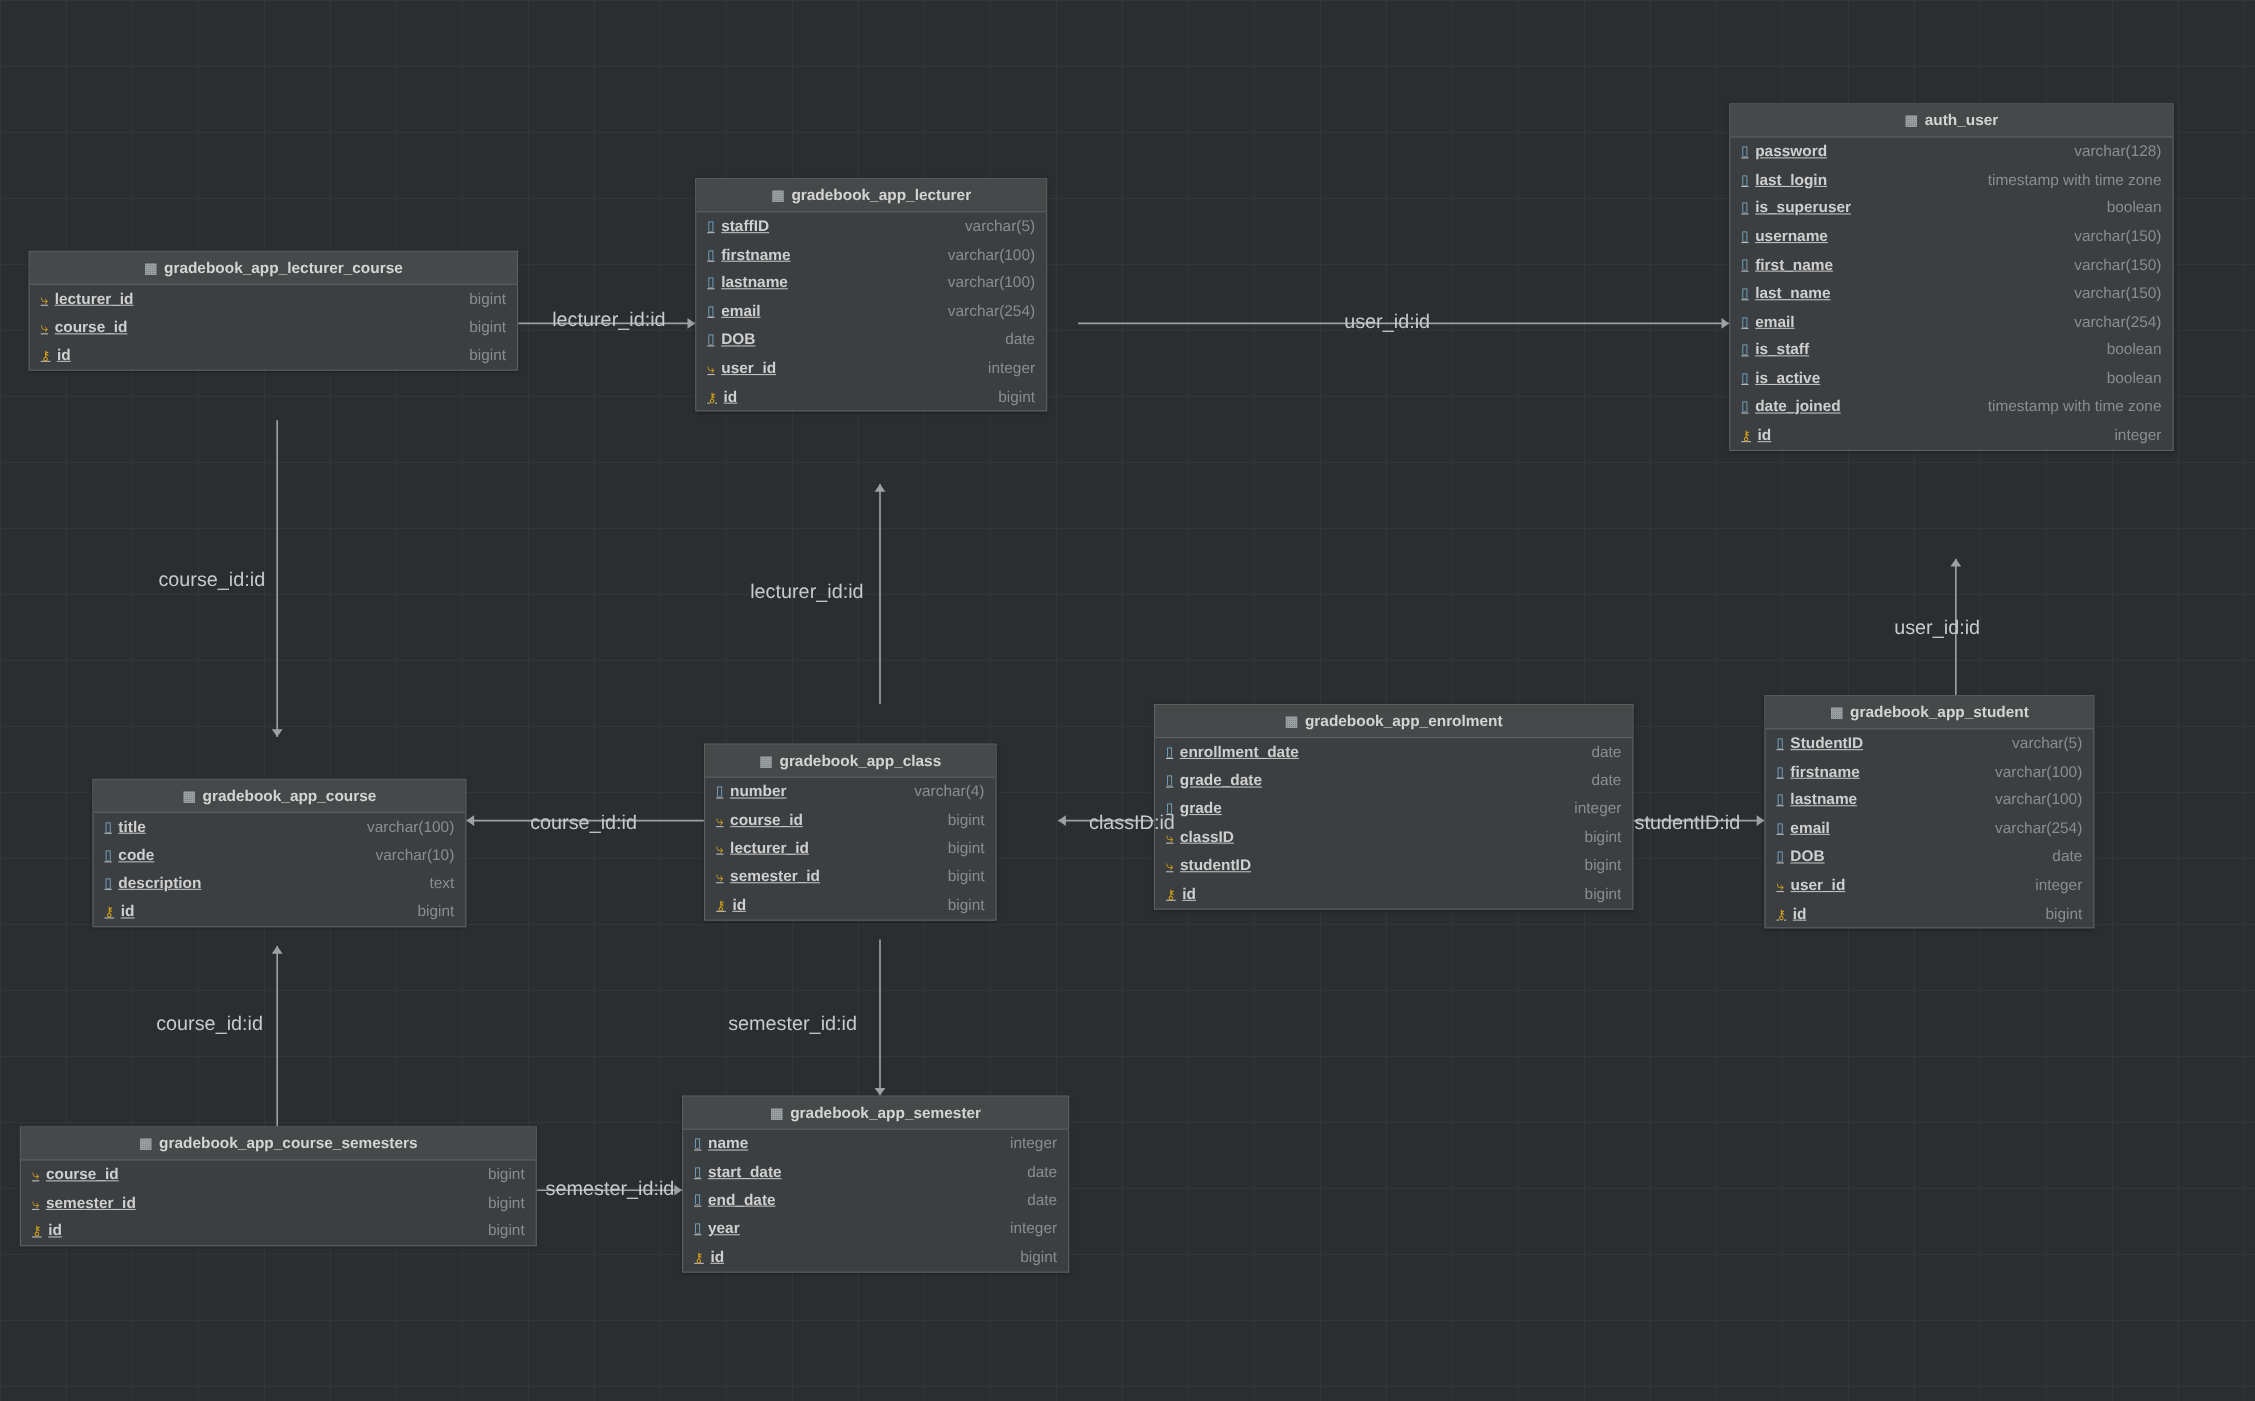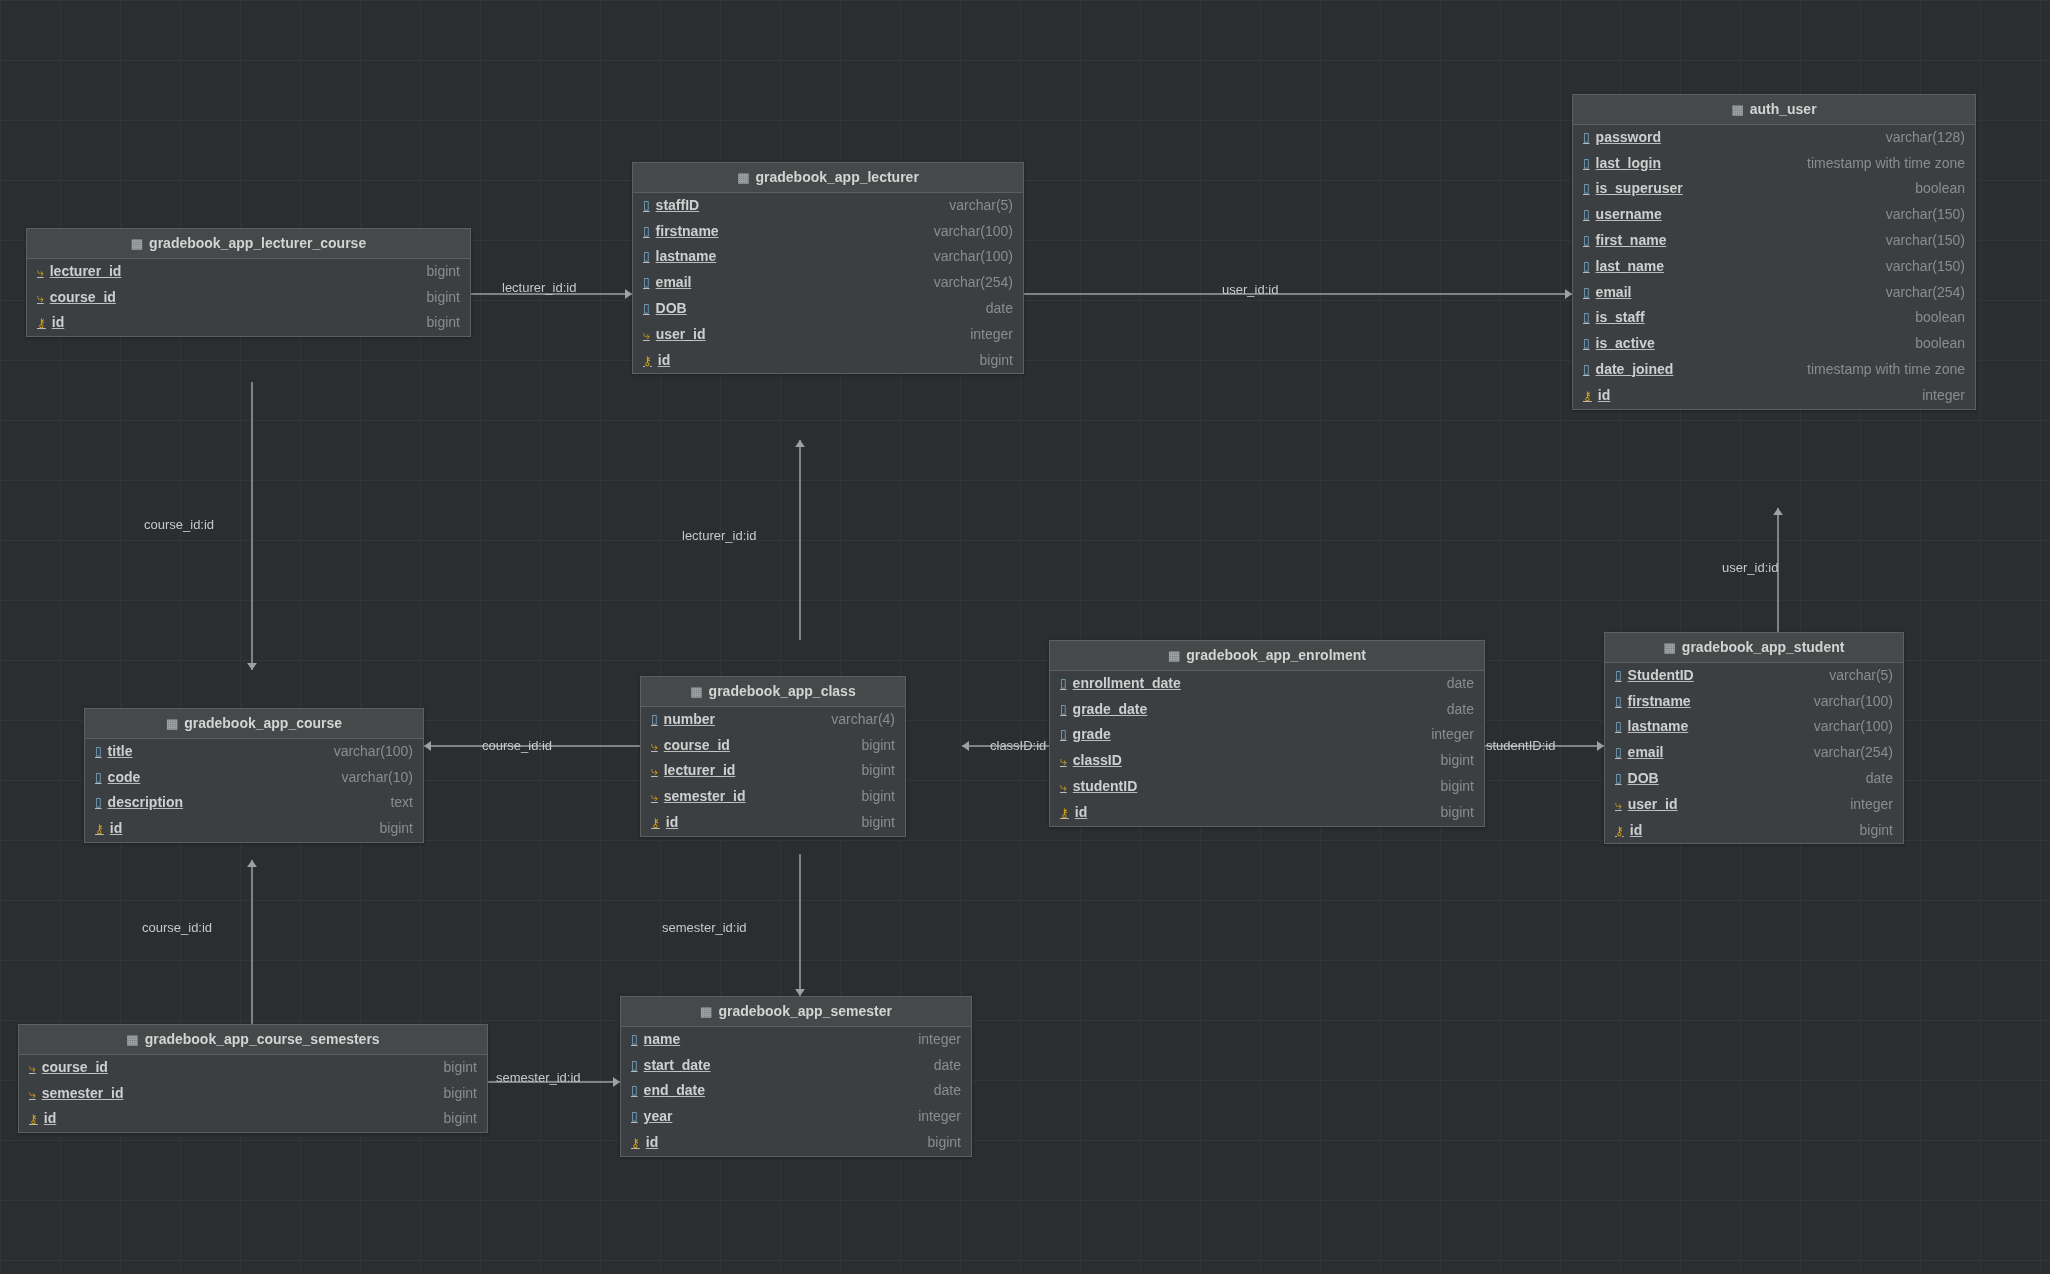--- a/index.html
+++ b/index.html
@@ -54,21 +54,21 @@
   .col .type { color: #8a8d8f; font-weight: 400; }
   
   .ic-table::before { content: "▦"; color: #9aa0a3; font-size: 13px; }
   .ic-col-idx::before { content: "▯"; color: #7fb3d5; font-size: 12px; position:relative; top:-1px;}
   .ic-fk::before { content: "⤷"; color: #6fa8dc; font-size: 12px; }
   .ic-pk::before { content: "⚷"; color: #d4a017; font-size: 12px; }
   .ic-fk.gold::before { color: #d4a017; }
   .rel-label {
     position: absolute;
     color: #c7c9cb;
-    font-size: 13px;
+    font-size: 18px;
     background: transparent;
     padding: 0 2px;
     white-space: nowrap;
   }
   svg.edges {
     position: absolute; inset: 0; width: 100%; height: 100%;
     pointer-events: none;
   }
   svg.edges line, svg.edges path {
     stroke: #9ea1a3; stroke-width: 1.5; fill: none;
@@ -124,21 +124,21 @@
         <span class="type">bigint</span>
       </div>
       <div class="col">
         <span class="left">
           <span class="ic-pk"></span>
           <span class="name">id</span>
         </span>
         <span class="type">bigint</span>
       </div>
     </div>
-    <div class="table" style="left: 632px; top: 162px; width: 392px;">
+    <div class="table" style="left: 632px; top: 162px; width: 320px;">
       <div class="table-header">
         <span class="ic-table"></span>
         <span>gradebook_app_lecturer</span>
       </div>
       <div class="col">
         <span class="left">
           <span class="ic-col-idx"></span>
           <span class="name">staffID</span>
         </span>
         <span class="type">varchar(5)</span>

